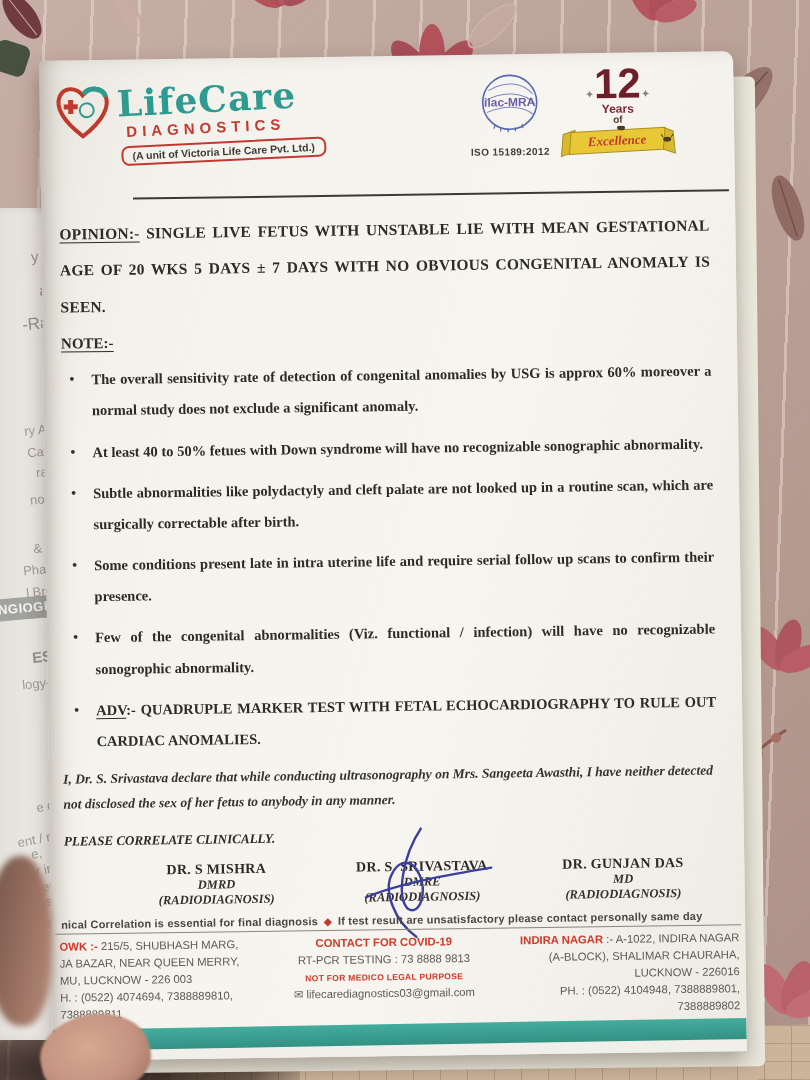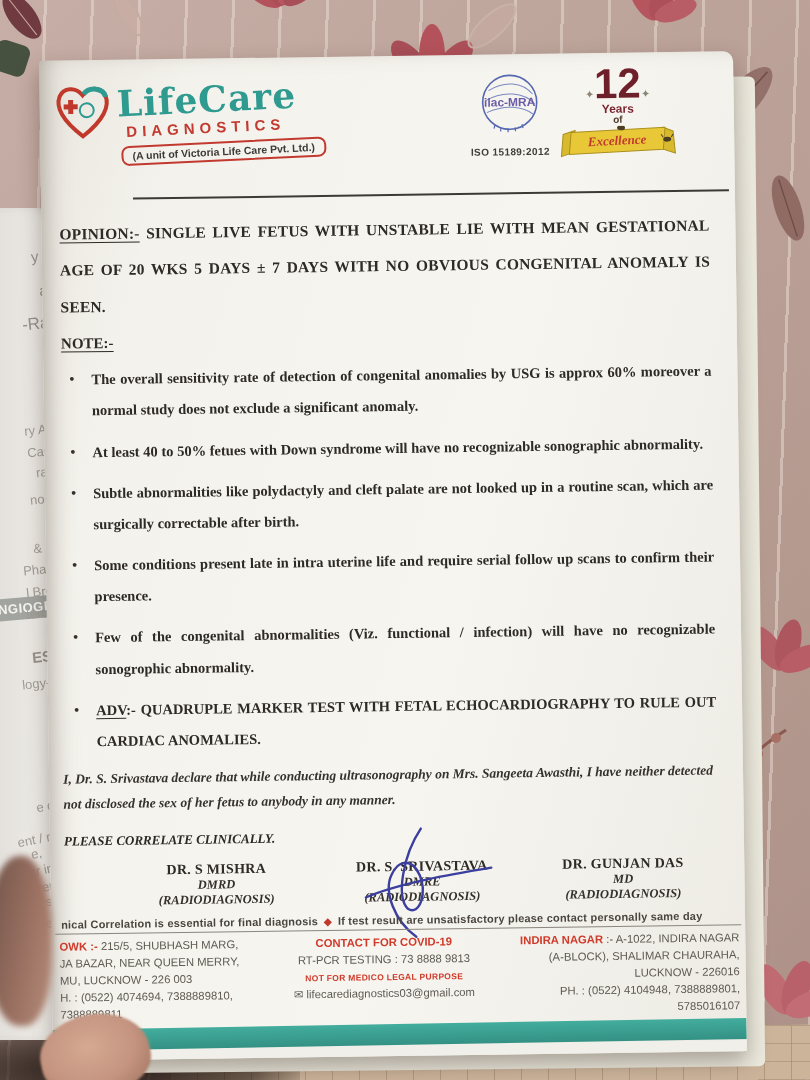--- a/index.html
+++ b/index.html
@@ -323,21 +323,21 @@
             <span>RT-PCR TESTING : 73 8888 9813</span><br>
             <span class="tiny-red">NOT FOR MEDICO LEGAL PURPOSE</span><br>
             <span>✉</span>
             <span>lifecarediagnostics03@gmail.com</span>
           </div>
           <div class="col-right">
             <span class="red">INDIRA NAGAR</span>
             <span>:- A-1022, INDIRA NAGAR</span><br>
             <span>(A-BLOCK), SHALIMAR CHAURAHA,</span><br>
             <span>LUCKNOW - 226016</span><br>
-            <span>PH. : (0522) 4104948, 7388889801, 5785016107</span>
+            <span>PH. : (0522) 4104948, 7388889801, 7388889802</span>
           </div>
         </div>
         <div class="teal-bar"></div>
         <div class="page-tail"></div>
       </div>
 
     </div>
   </div>
 
   <div class="finger1"></div>

